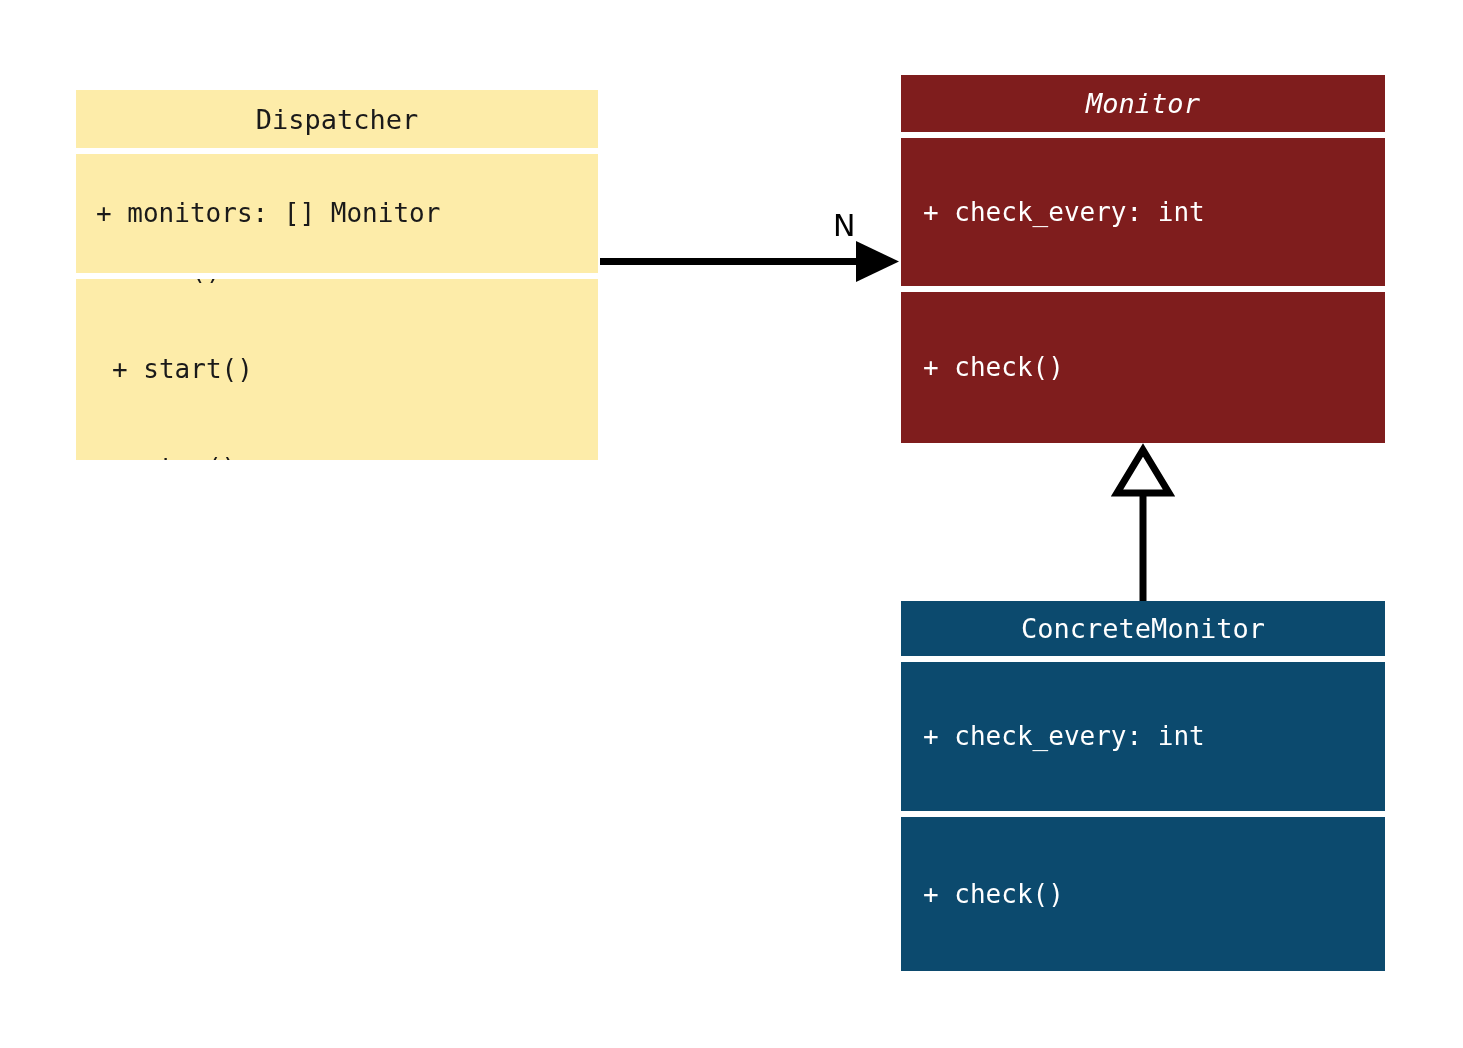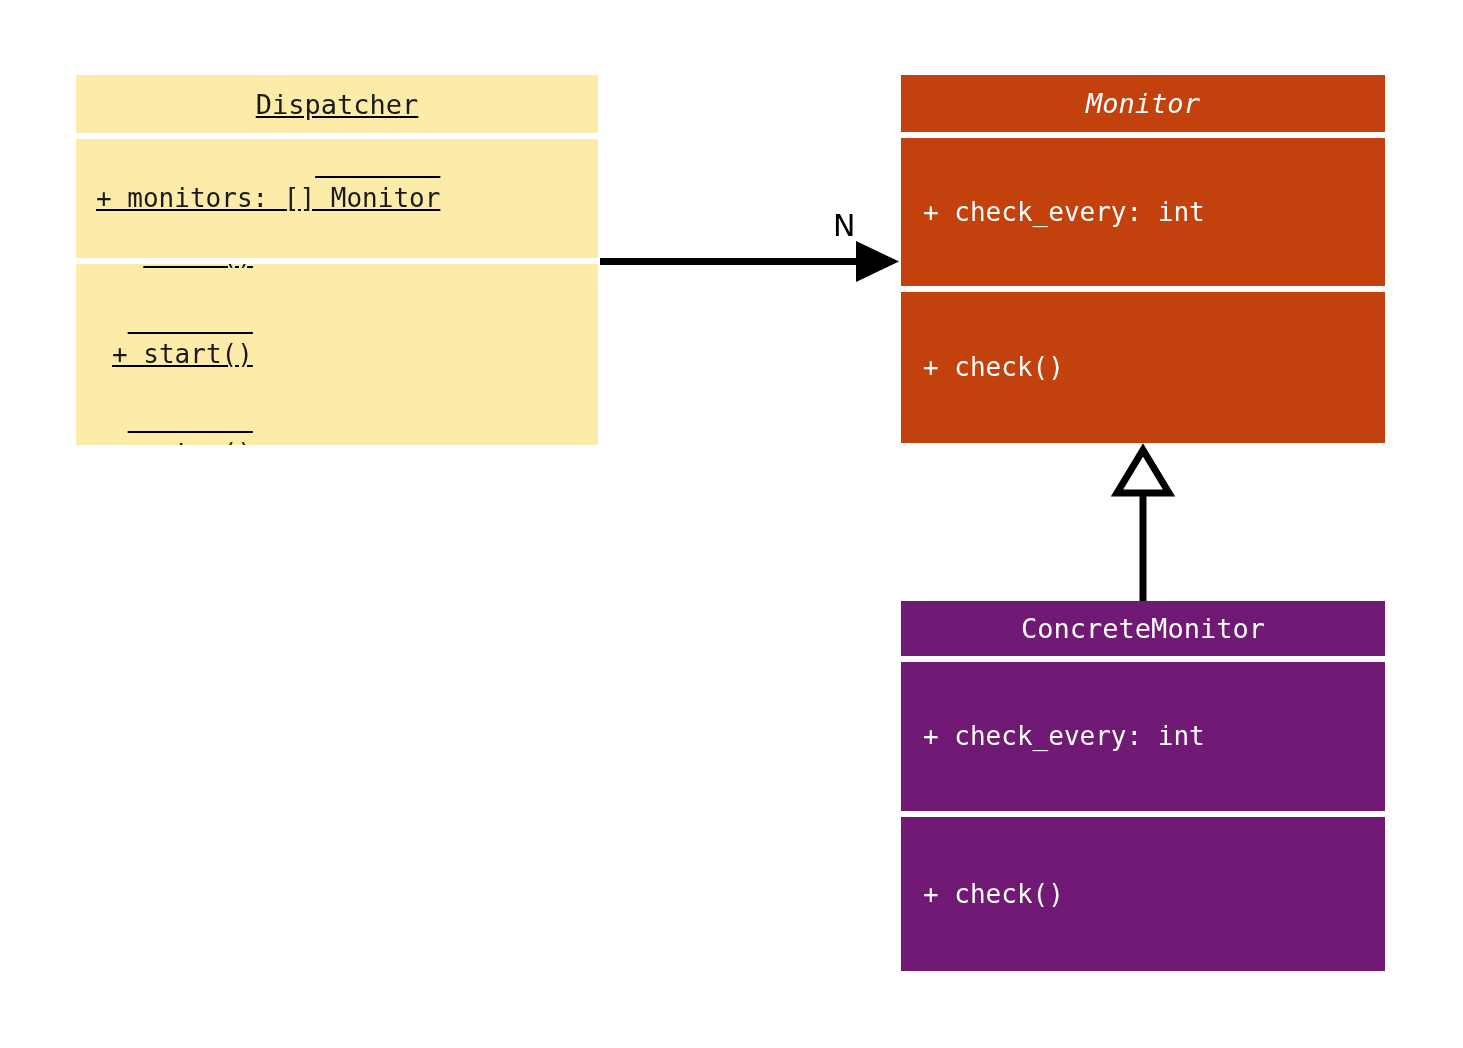--- a/index.html
+++ b/index.html
@@ -38,38 +38,38 @@
     white-space: pre;
   }
   .class-title.abstract {
     font-style: italic;
   }
 
   .member-list {
     font-size: 26px;
     line-height: 33px;
     white-space: pre;
-    text-align: right;
+    text-align: left;
   }
   .member-line {
     white-space: pre;
   }
 
   
   .dispatcher .compartment { background: #fdeca9; }
   .dispatcher .class-title,
   .dispatcher .member-list { color: #1a1a1a; }
 
   
-  .monitor .compartment { background: #c2410c; }
+  .monitor .compartment { background: #7f1d1d; }
   .monitor .class-title,
   .monitor .member-list { color: #ffffff; }
 
   
-  .concrete .compartment { background: #701a75; }
+  .concrete .compartment { background: #0c4a6e; }
   .concrete .class-title,
   .concrete .member-list { color: #ffffff; }
 
   
   .connector-layer {
     position: absolute;
     left: 0;
     top: 0;
     width: 1463px;
     height: 1048px;
@@ -82,21 +82,21 @@
     color: #000000;
     line-height: 1;
     white-space: pre;
   }
 </style>
 </head>
 <body>
 
 <div id="canvas">
 
-  <div class="uml-class dispatcher" style="left:76px; top:75px; width:522px; height:370px;text-decoration:underline;">
+  <div class="uml-class dispatcher" style="left:76px; top:90px; width:522px; height:370px;">
     <div class="compartment" style="height:58px; display:flex; align-items:center; justify-content:center;">
       <div class="class-title">Dispatcher</div>
     </div>
     <div class="compartment" style="height:119px; display:flex; align-items:center; padding-left:20px;">
       <div class="member-list">
         <div class="member-line">+ monitors: [] Monitor</div>
       </div>
     </div>
     <div class="compartment" style="height:181px; display:flex; align-items:center; padding-left:36px;">
       <div class="member-list">

